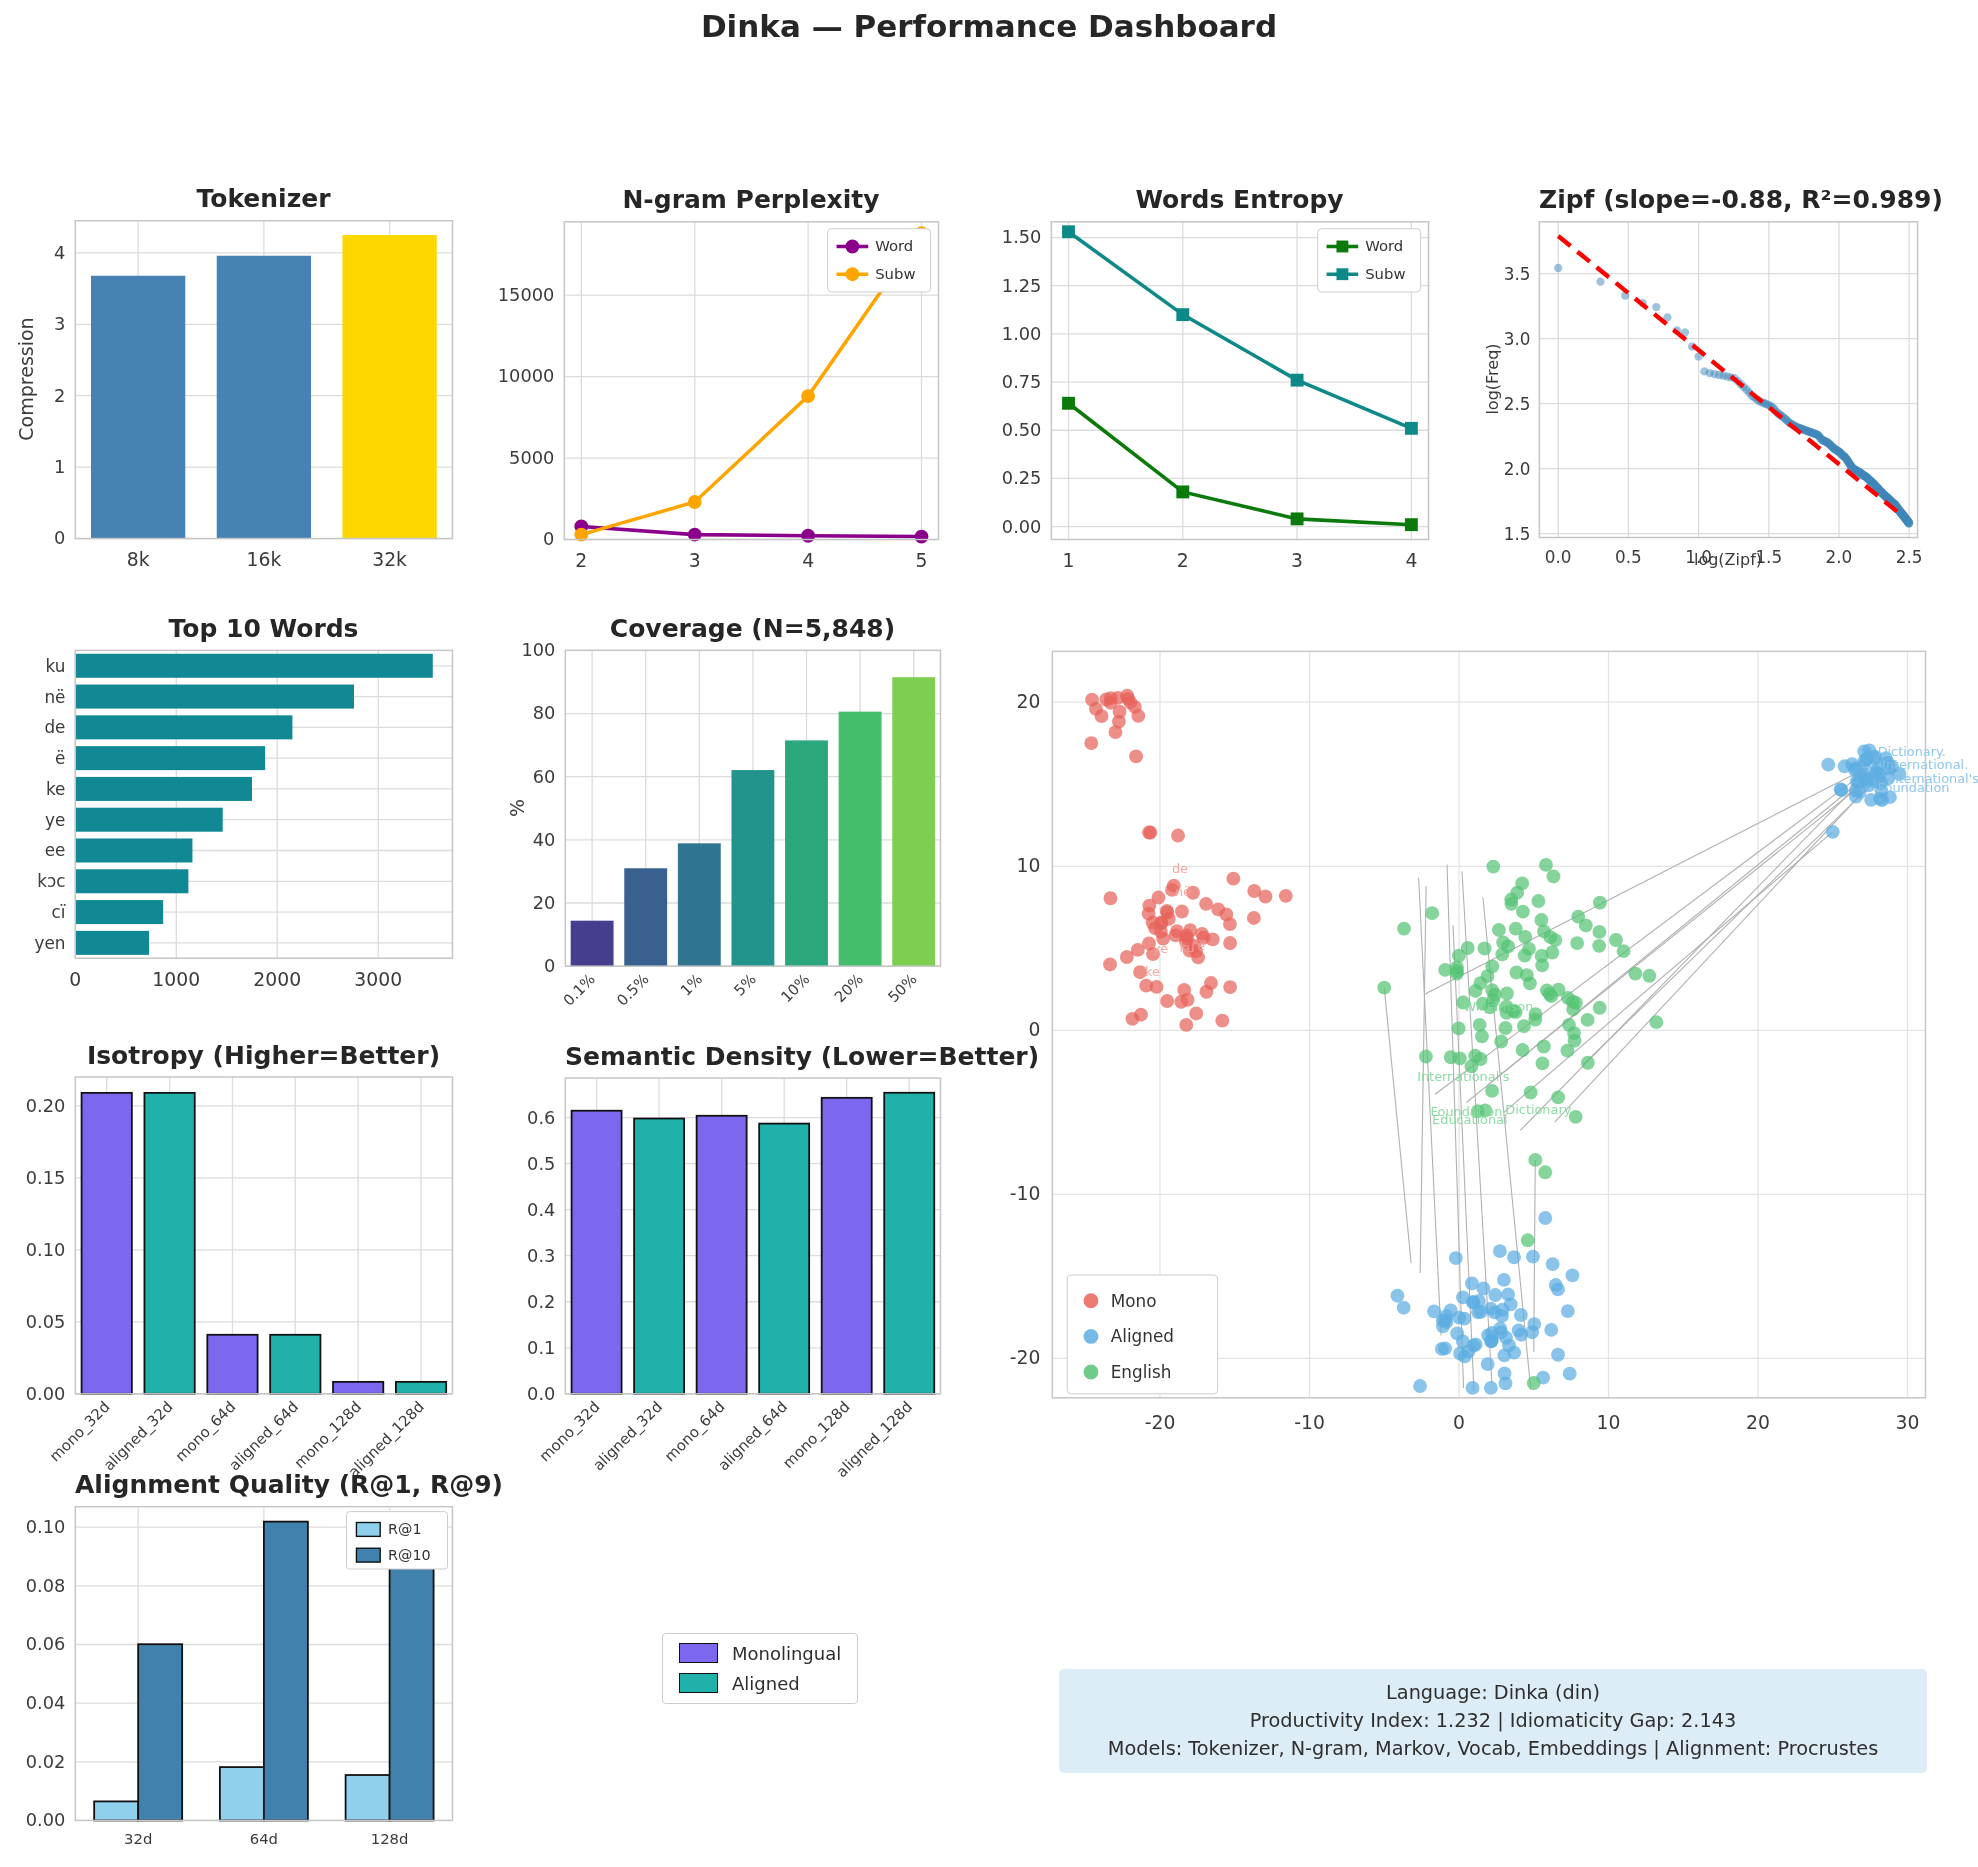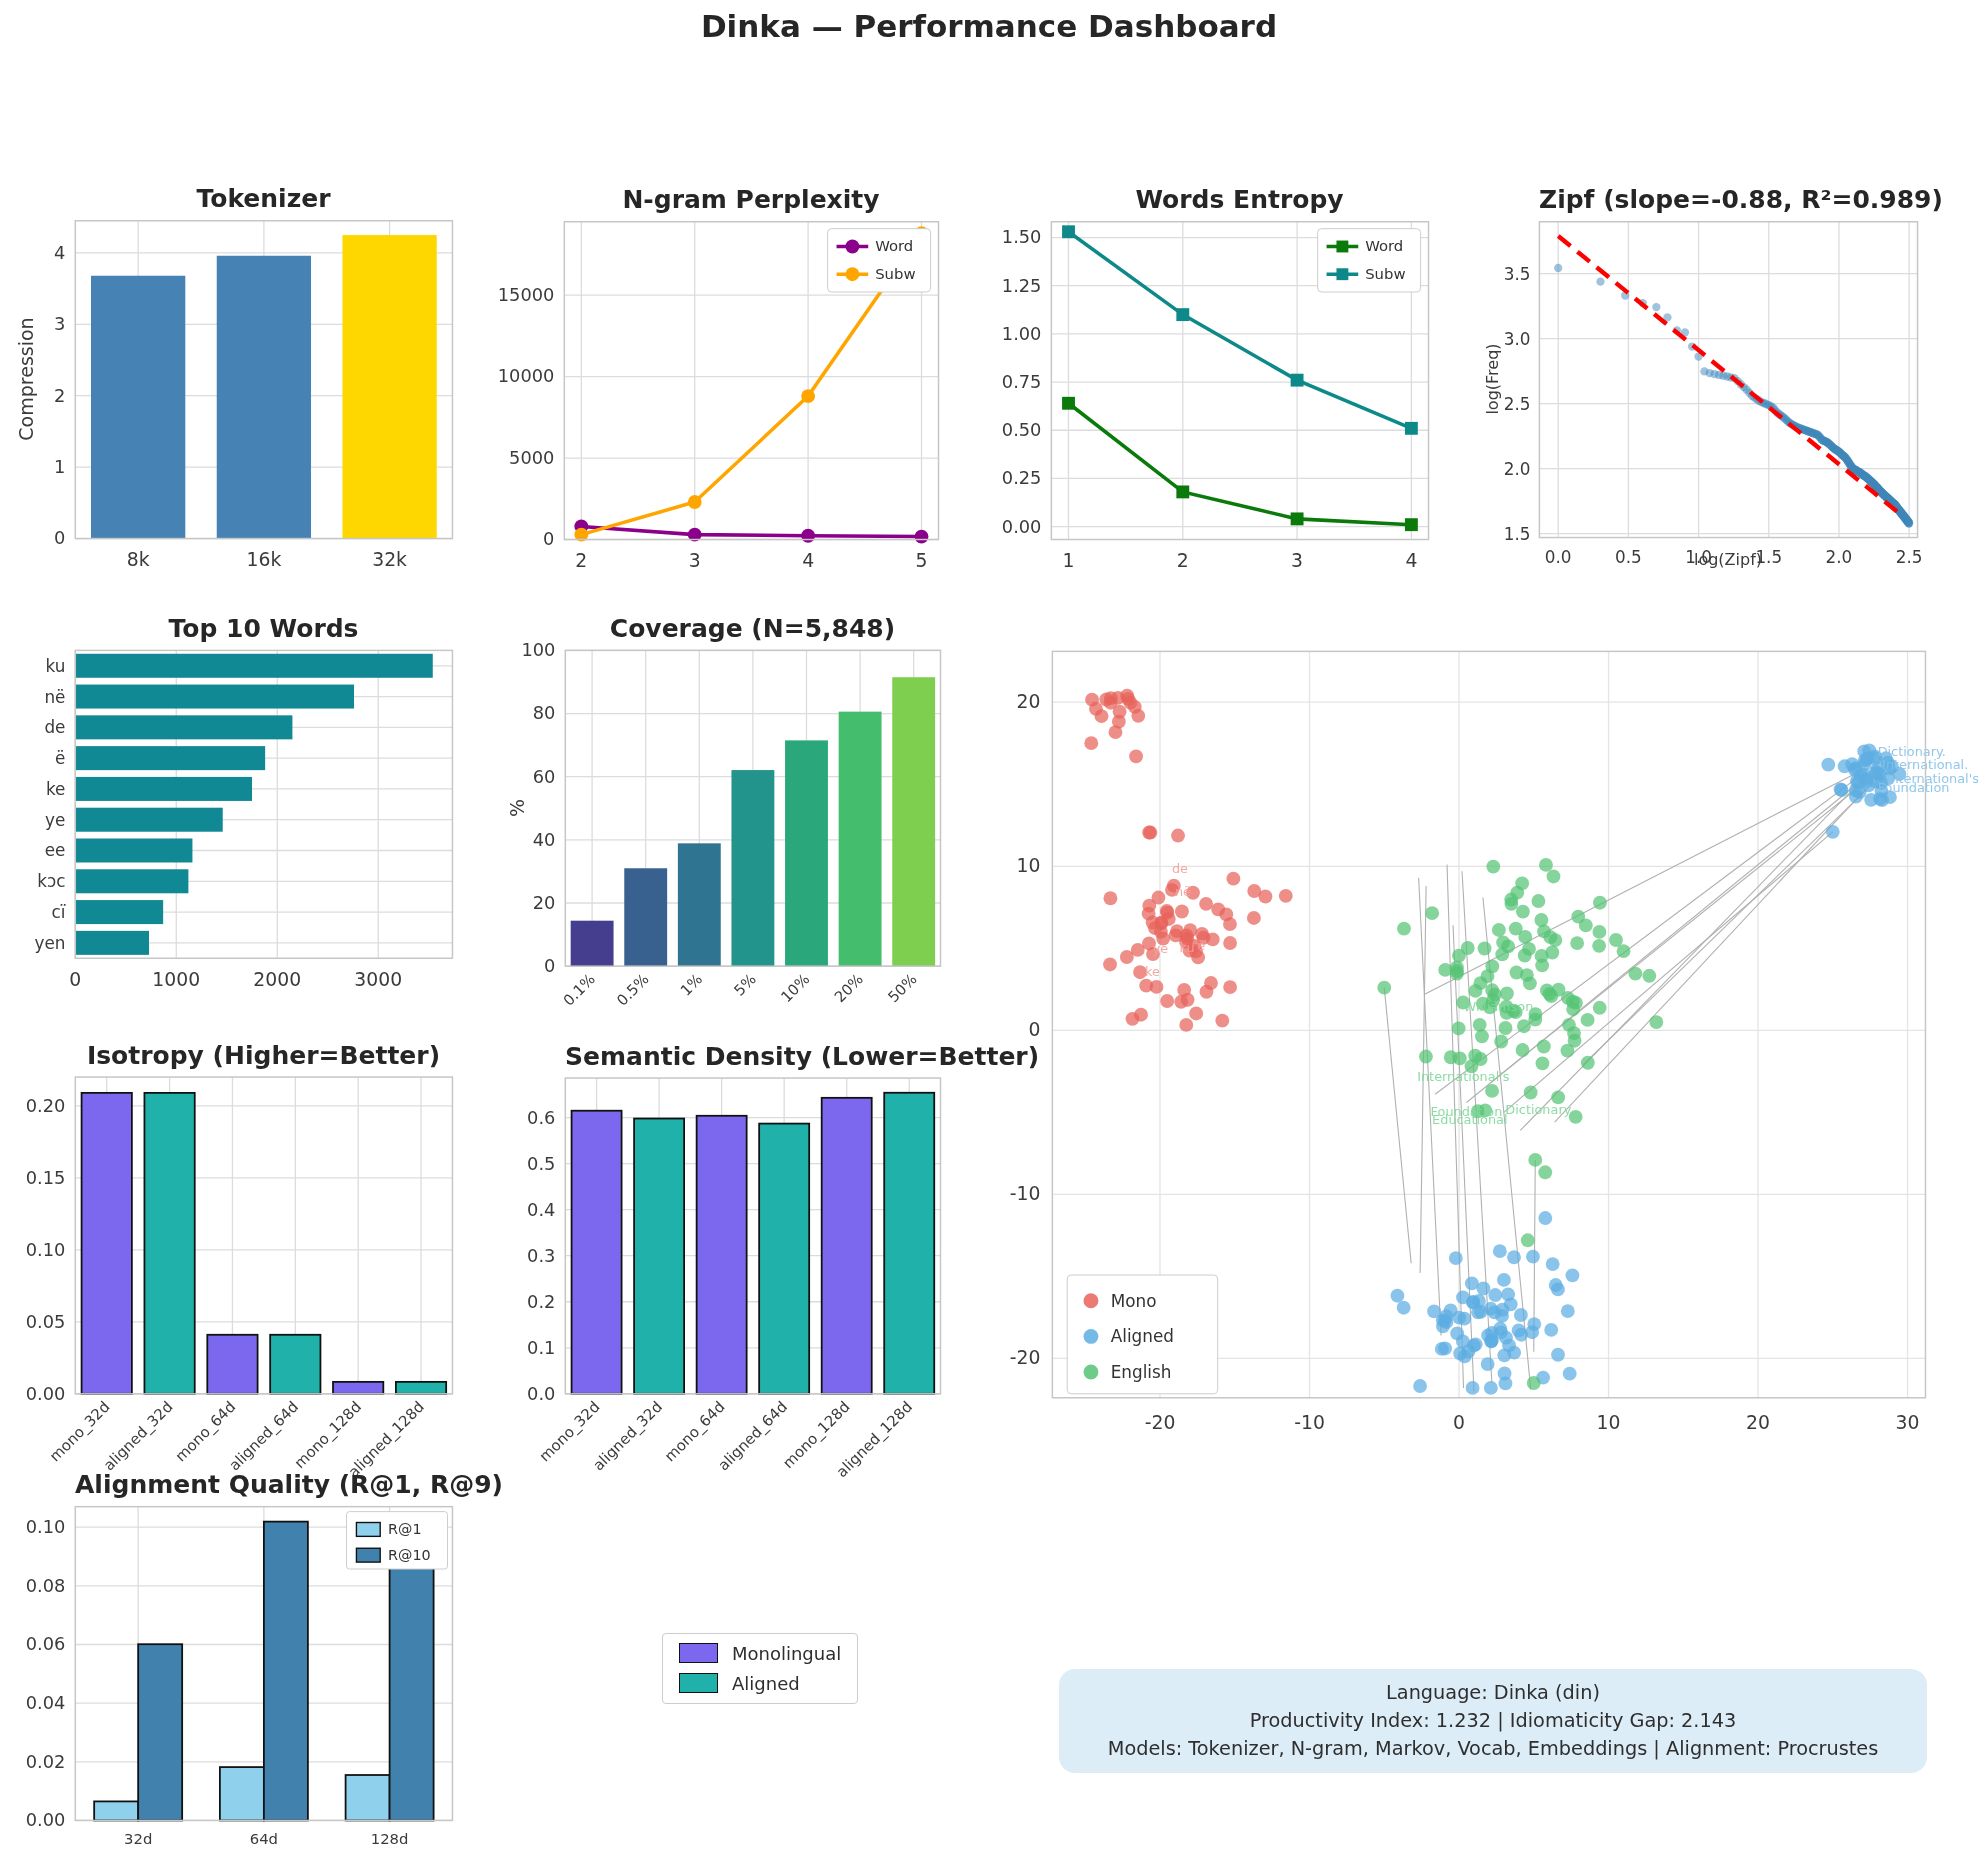--- a/index.html
+++ b/index.html
@@ -12,21 +12,21 @@
   .ctitle{position:absolute;font-weight:bold;font-size:25px;color:#262626;text-align:center;white-space:nowrap;}
   .axlabel{position:absolute;color:#3b3b3b;font-size:19px;transform:translate(-50%,-50%) rotate(-90deg);white-space:nowrap;}
   .axlabel.small{font-size:16px;}
   .xaxlabel{position:absolute;color:#3b3b3b;font-size:16px;text-align:center;}
   .mlegend{position:absolute;left:662px;top:1633px;background:#fff;border:1px solid #ccc;border-radius:4px;
     padding:9px 16px;display:flex;flex-direction:column;gap:9px;}
   .mlegend .row{display:flex;align-items:flex-start;gap:14px;}
   .mlegend .swatch{width:37px;height:18px;border:1.7px solid #111;}
   .mlegend .lbl{font-size:18px;color:#2e2e2e;}
   .infobox{position:absolute;left:1059px;top:1669px;width:868px;box-sizing:border-box;
-    background:#ddedf7;border-radius:16px;padding:10px 10px;text-align:center;}
+    background:#ddedf7;border-radius:5px;padding:10px 10px;text-align:center;}
   .infobox div{font-size:19.3px;line-height:28px;color:#2e2e2e;white-space:nowrap;}
 </style>
 </head>
 <body>
 
 <div id="canvas">
   <svg id="plots" width="1978" height="1867" viewBox="0 0 1998 1886">
       <rect x="76" y="223" width="381" height="321" fill="#ffffff"></rect>
       <line x1="139.5" y1="223" x2="139.5" y2="544" stroke="#dcdcdc" stroke-width="1.3"></line>
       <line x1="266.5" y1="223" x2="266.5" y2="544" stroke="#dcdcdc" stroke-width="1.3"></line>

